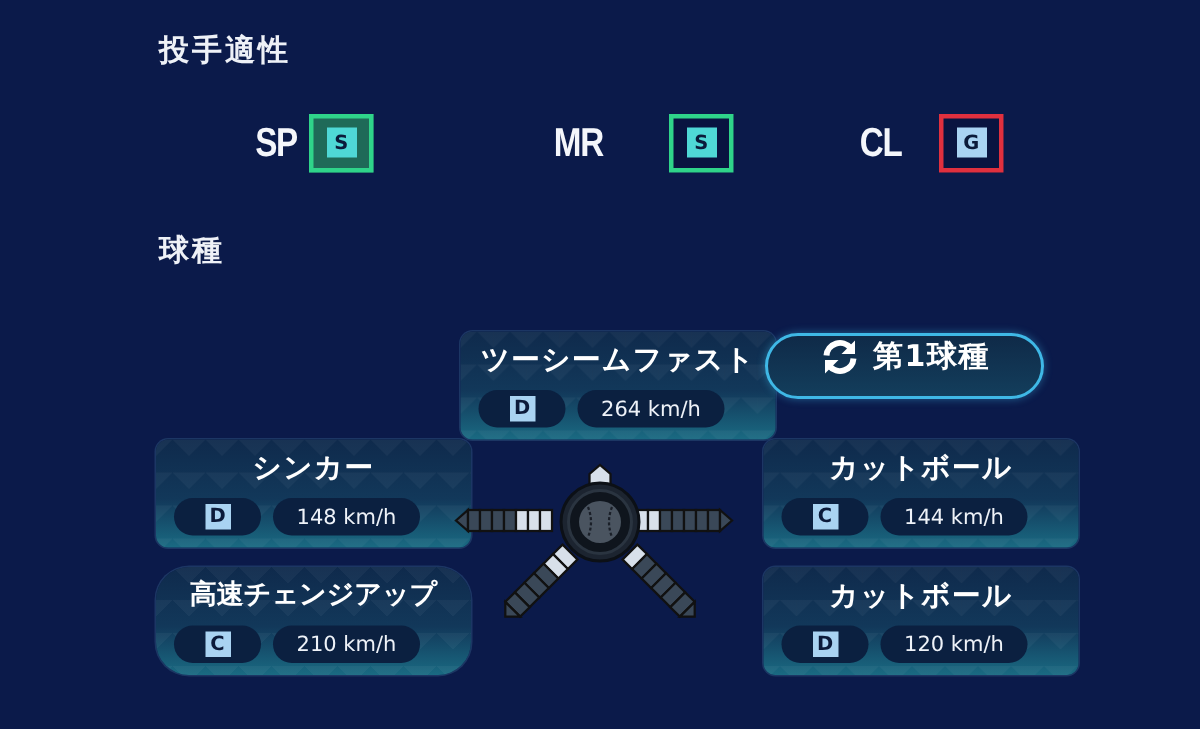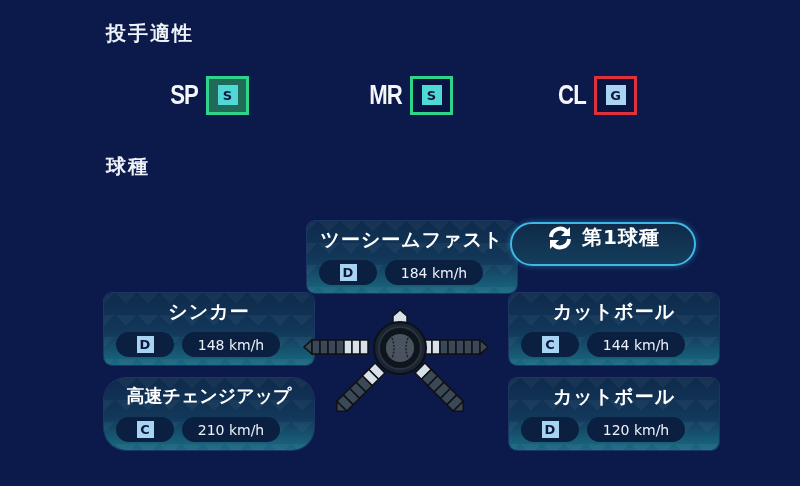--- a/index.html
+++ b/index.html
@@ -76,41 +76,41 @@
 <body>
 
 <div class="section-title" style="top:20px;">投手適性</div>
 
 <div class="apt" style="left:164px;">
   <span class="apt-label">SP</span>
   <div class="apt-box" style="border-color:#2fd48a;background:#1f6a58;">
     <span class="apt-grade" style="background:#4fd8d6;">S</span>
   </div>
 </div>
-<div class="apt" style="left:362px;">
+<div class="apt" style="left:362px;gap:36px;">
   <span class="apt-label">MR</span>
   <div class="apt-box" style="border-color:#2fd48a;background:#091440;">
     <span class="apt-grade" style="background:#4fd8d6;">S</span>
   </div>
 </div>
-<div class="apt" style="left:552px;">
+<div class="apt" style="left:567px;gap:17px;">
   <span class="apt-label">CL</span>
   <div class="apt-box" style="border-color:#e0303e;background:#091440;">
     <span class="apt-grade" style="background:#a9d3f2;">G</span>
   </div>
 </div>
 
 <div class="section-title" style="top:153px;">球種</div>
 
 <div class="card" style="left:307px;top:221px;width:186px;">
   <div class="card-name">ツーシームファスト</div>
   <div class="card-grade-pill">
       <span class="card-grade">D</span>
     </div>
-  <div class="card-speed-pill">184 km/h</div>
+  <div class="card-speed-pill">264 km/h</div>
 </div>
 
 <div class="card" style="left:104px;top:293px;">
   <div class="card-name">シンカー</div>
   <div class="card-grade-pill">
       <span class="card-grade">D</span>
     </div>
   <div class="card-speed-pill">148 km/h</div>
 </div>
 

